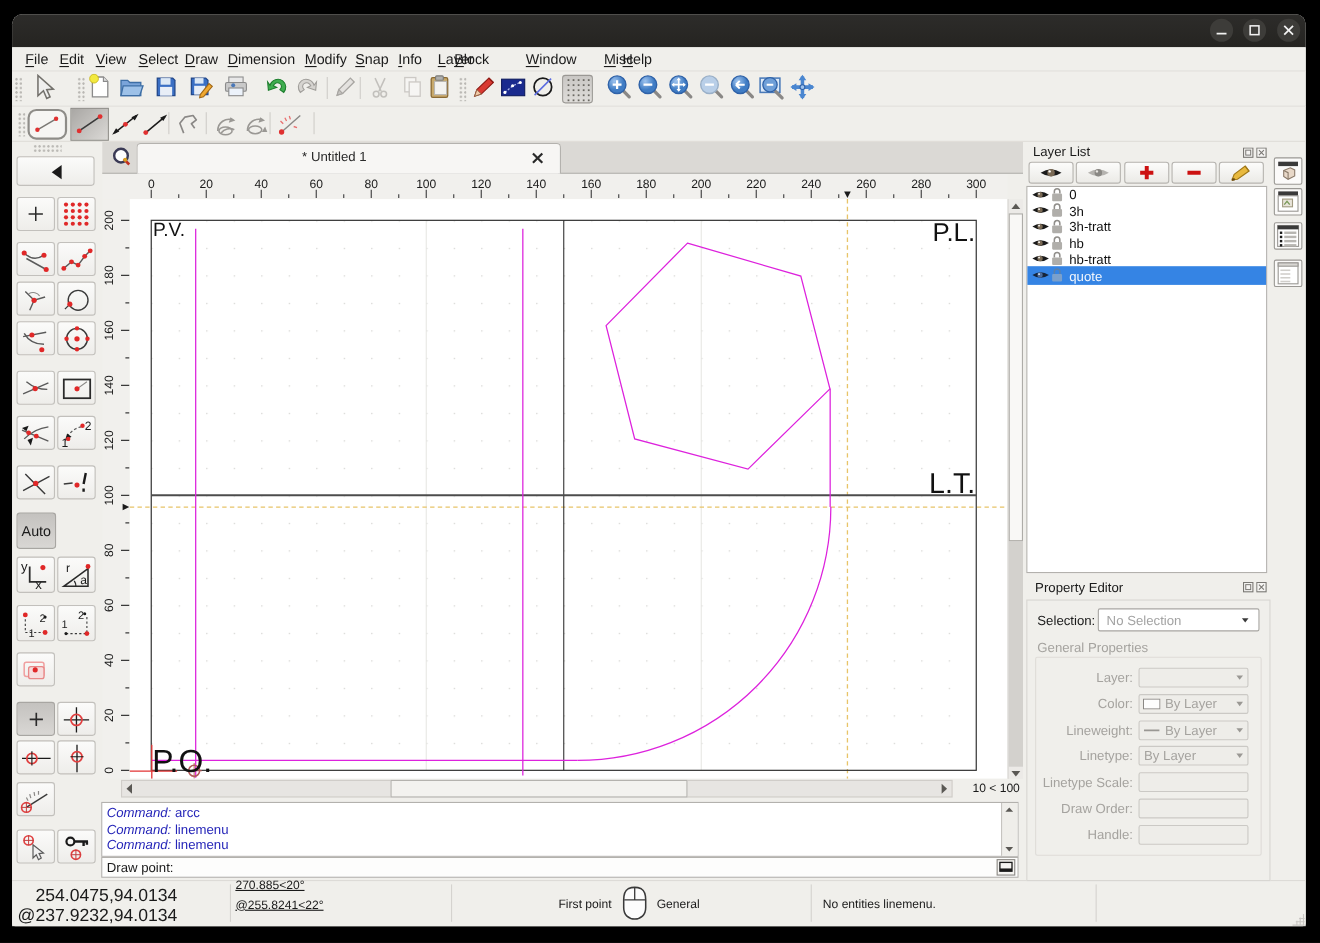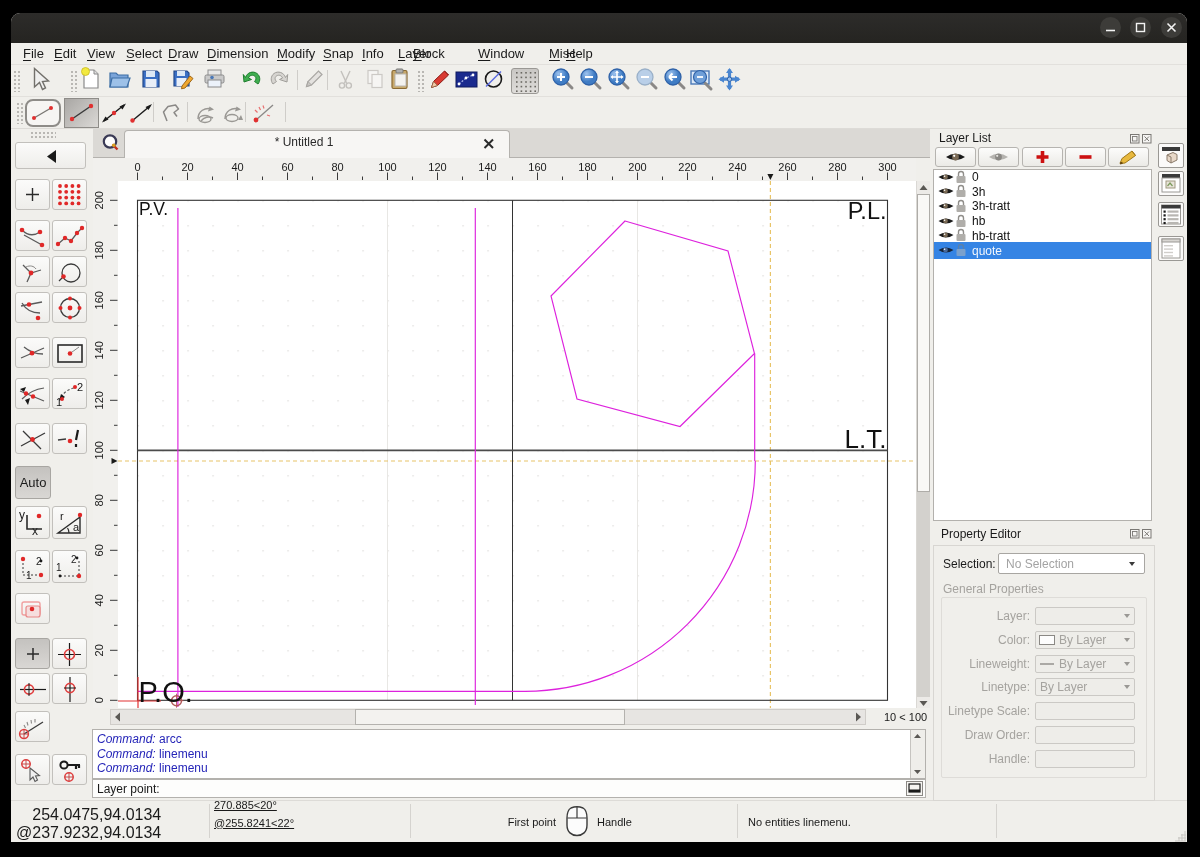--- a/index.html
+++ b/index.html
@@ -697,36 +697,36 @@
       <div><i>Command:</i> linemenu</div>
     </div>
 <div class="abs" style="left:910px;top:730px;width:15px;height:48px;background:#efeeea;border-left:1px solid #c6c4c0;"></div>
 <svg class="abs" style="left:911px;top:731px" width="13" height="11">
       <path d="M3 7 L6.5 3 L10 7 Z" fill="#5a5854"></path>
     </svg>
 <svg class="abs" style="left:911px;top:766px" width="13" height="11">
       <path d="M3 4 L6.5 8 L10 4 Z" fill="#5a5854"></path>
     </svg>
 <div class="abs" style="left:92px;top:779px;width:834px;height:19px;background:#fdfdfc;border:1px solid #b3b1ad;"></div>
-<div class="abs" style="left:97px;top:782px;font-size:12px;color:#1a1a1a;">Layer point:</div>
+<div class="abs" style="left:97px;top:782px;font-size:12px;color:#1a1a1a;">Draw point:</div>
 <div class="abs" style="left:906px;top:781px;width:17px;height:15px;background:#f5f4f1;border:1px solid #8a8884;"></div>
 <svg class="abs" style="left:906px;top:781px" width="17" height="15">
       <rect x="3" y="3" width="11" height="8" fill="none" stroke="#1a1a1a" stroke-width="1.2"></rect>
       <rect x="3" y="8.5" width="11" height="2.5" fill="#1a1a1a"></rect>
     </svg>
 <div class="abs" style="left:16px;top:806px;font-size:16px;color:#1a1a1a;line-height:17.5px;text-align:right;">254.0475,94.0134<br>@237.9232,94.0134</div>
 <div class="ssep" style="left:209px;"></div>
 <div class="abs" style="left:214px;top:797px;font-size:11px;color:#1a1a1a;line-height:17.5px;text-decoration:underline;">270.885&lt;20°<br>@255.8241&lt;22°</div>
 <div class="ssep" style="left:410px;"></div>
 <div class="abs" style="left:460px;top:816px;width:96px;text-align:right;font-size:11px;color:#1a1a1a;">First point</div>
 <svg class="abs" style="left:564px;top:805px" width="26" height="34">
       <path d="M7 3 C3.5 5 3 9 3 13 L3 20 C3 27 7.5 30.5 13 30.5 C18.5 30.5 23 27 23 20 L23 13 C23 9 22.5 5 19 3 C15.5 1.5 10.5 1.5 7 3 Z" fill="#fcfcfc" stroke="#3a3a3a" stroke-width="1.4"></path>
       <path d="M13 2 L13 13 M3.5 13 L22.5 13" stroke="#3a3a3a" stroke-width="1.2" fill="none"></path>
     </svg>
-<div class="abs" style="left:597px;top:816px;font-size:11px;color:#1a1a1a;">Handle</div>
+<div class="abs" style="left:597px;top:816px;font-size:11px;color:#1a1a1a;">General</div>
 <div class="ssep" style="left:737px;"></div>
 <div class="abs" style="left:748px;top:816px;font-size:11px;color:#1a1a1a;">No entities linemenu.</div>
 <div class="ssep" style="left:996px;"></div>
 <div id="rightdock"></div>
 <div class="paneltitle" style="left:939px;top:131px;">Layer List</div>
 <svg class="abs" style="left:1130px;top:134px" width="10" height="10">
       <rect x="0.5" y="0.5" width="8.5" height="8.5" fill="#f5f4f2" stroke="#7a7874"></rect>
       <rect x="2.5" y="2.5" width="4.5" height="4.5" fill="none" stroke="#7a7874" stroke-width="0.9"></rect>
     </svg>
     <svg class="abs" style="left:1141.5px;top:134px" width="10" height="10">

